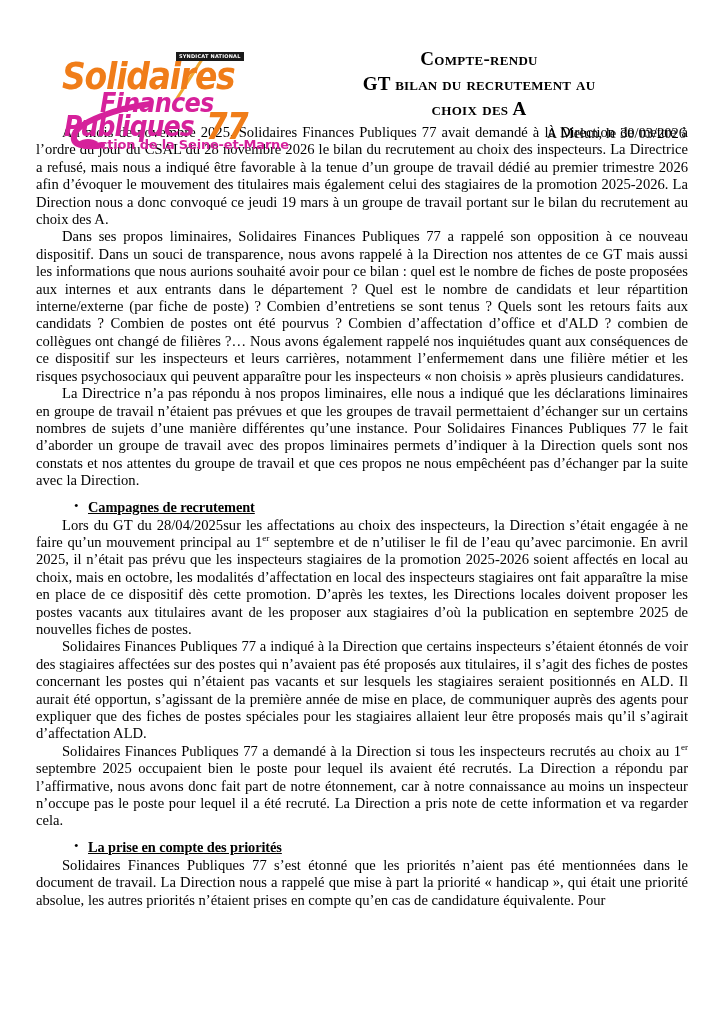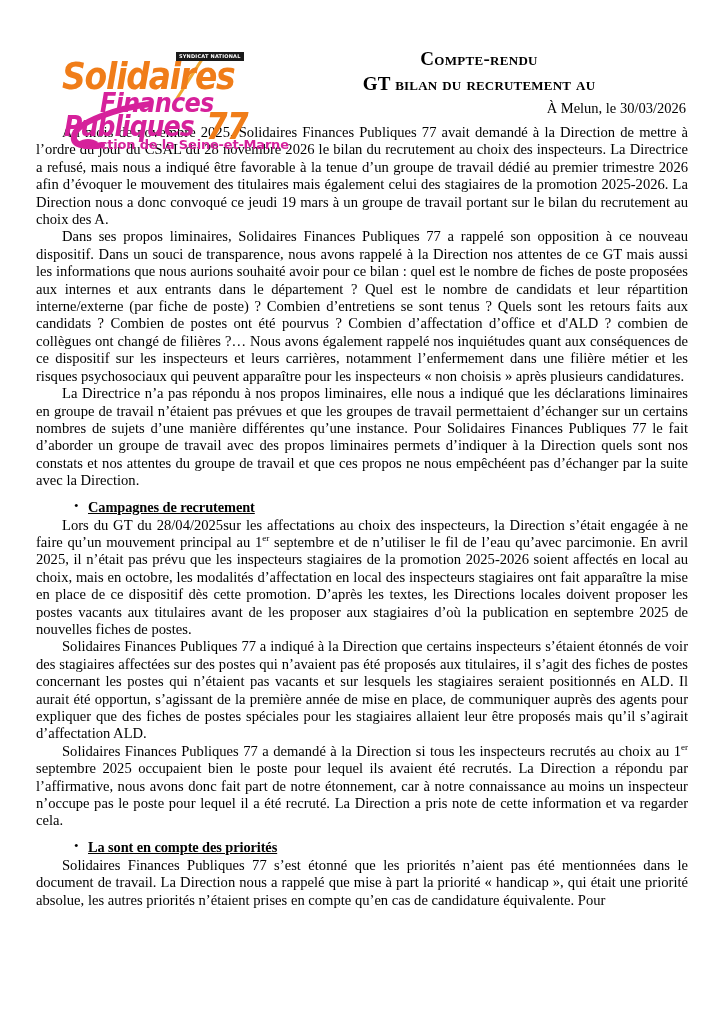--- a/index.html
+++ b/index.html
@@ -221,20 +221,21 @@
       <div class="logo-synd">SYNDICAT NATIONAL</div>
       <div class="logo-finances">Finances</div>
       <div class="logo-publiques">Publiques</div>
       <div class="logo-77">77</div>
       <div class="logo-section">Section de la Seine-et-Marne</div>
     </div>
 
     <div class="title-block">
       <div class="doc-title-line">Compte-rendu</div>
       <div class="doc-title-line line2">GT bilan du recrutement au</div>
+      <div class="doc-title-line">choix des A</div>
       <div class="doc-date">À Melun, le 30/03/2026</div>
     </div>
 
   </div>
 
   <div class="content">
 
     <p class="para">Au mois de novembre 2025, Solidaires Finances Publiques 77 avait demandé à la Direction de mettre à l’ordre du jour du CSAL du 28 novembre 2026 le bilan du recrutement au choix des inspecteurs. La Directrice a refusé, mais nous a indiqué être favorable à la tenue d’un groupe de travail dédié au premier trimestre 2026 afin d’évoquer le mouvement des titulaires mais également celui des stagiaires de la promotion 2025-2026. La Direction nous a donc convoqué ce jeudi 19 mars à un groupe de travail portant sur le bilan du recrutement au choix des A.</p>
 
     <p class="para">Dans ses propos liminaires, Solidaires Finances Publiques 77 a rappelé son opposition à ce nouveau dispositif. Dans un souci de transparence, nous avons rappelé à la Direction nos attentes de ce GT mais aussi les informations que nous aurions souhaité avoir pour ce bilan : quel est le nombre de fiches de poste proposées aux internes et aux entrants dans le département ? Quel est le nombre de candidats et leur répartition interne/externe (par fiche de poste) ? Combien d’entretiens se sont tenus ? Quels sont les retours faits aux candidats ? Combien de postes ont été pourvus ? Combien d’affectation d’office et d'ALD ? combien de collègues ont changé de filières ?… Nous avons également rappelé nos inquiétudes quant aux conséquences de ce dispositif sur les inspecteurs et leurs carrières, notamment l’enfermement dans une filière métier et les risques psychosociaux qui peuvent apparaître pour les inspecteurs « non choisis » après plusieurs candidatures.</p>
@@ -248,21 +249,21 @@
     </ul>
 
     <p class="para"><span>Lors du GT du 28/04/2025sur les affectations au choix des inspecteurs, la Direction s’était engagée à ne faire qu’un mouvement principal au 1</span><sup class="ord">er</sup><span> septembre et de n’utiliser le fil de l’eau qu’avec parcimonie. En avril 2025, il n’était pas prévu que les inspecteurs stagiaires de la promotion 2025-2026 soient affectés en local au choix, mais en octobre, les modalités d’affectation en local des inspecteurs stagiaires ont fait apparaître la mise en place de ce dispositif dès cette promotion. D’après les textes, les Directions locales doivent proposer les postes vacants aux titulaires avant de les proposer aux stagiaires d’où la publication en septembre 2025 de nouvelles fiches de postes.</span></p>
 
     <p class="para">Solidaires Finances Publiques 77 a indiqué à la Direction que certains inspecteurs s’étaient étonnés de voir des stagiaires affectées sur des postes qui n’avaient pas été proposés aux titulaires, il s’agit des fiches de postes concernant les postes qui n’étaient pas vacants et sur lesquels les stagiaires seraient positionnés en ALD. Il aurait été opportun, s’agissant de la première année de mise en place, de communiquer auprès des agents pour expliquer que des fiches de postes spéciales pour les stagiaires allaient leur être proposés mais qu’il s’agirait d’affectation ALD.</p>
 
     <p class="para"><span>Solidaires Finances Publiques 77 a demandé à la Direction si tous les inspecteurs recrutés au choix au 1</span><sup class="ord">er</sup><span> septembre 2025 occupaient bien le poste pour lequel ils avaient été recrutés. La Direction a répondu par l’affirmative, nous avons donc fait part de notre étonnement, car à notre connaissance au moins un inspecteur n’occupe pas le poste pour lequel il a été recruté. La Direction a pris note de cette information et va regarder cela.</span></p>
 
     <ul class="bullets">
       <li class="bullet-item">
-        <span class="bullet-label">La sont en compte des priorités</span>
+        <span class="bullet-label">La prise en compte des priorités</span>
       </li>
     </ul>
 
     <p class="para">Solidaires Finances Publiques 77 s’est étonné que les priorités n’aient pas été mentionnées dans le document de travail. La Direction nous a rappelé que mise à part la priorité « handicap », qui était une priorité absolue, les autres priorités n’étaient prises en compte qu’en cas de candidature équivalente. Pour</p>
 
   </div>
 
 </div>
 
 </body></html>

